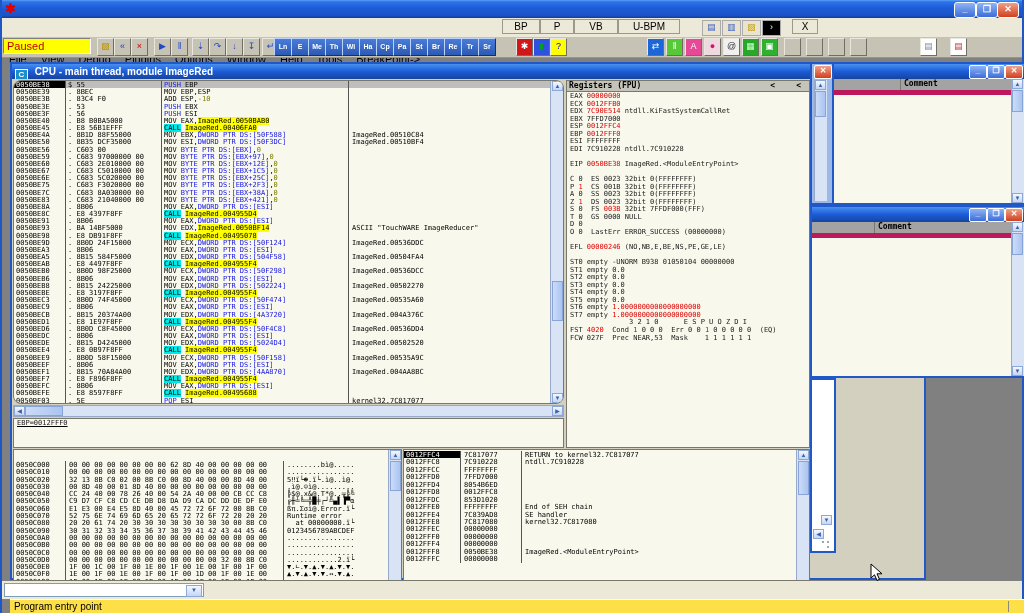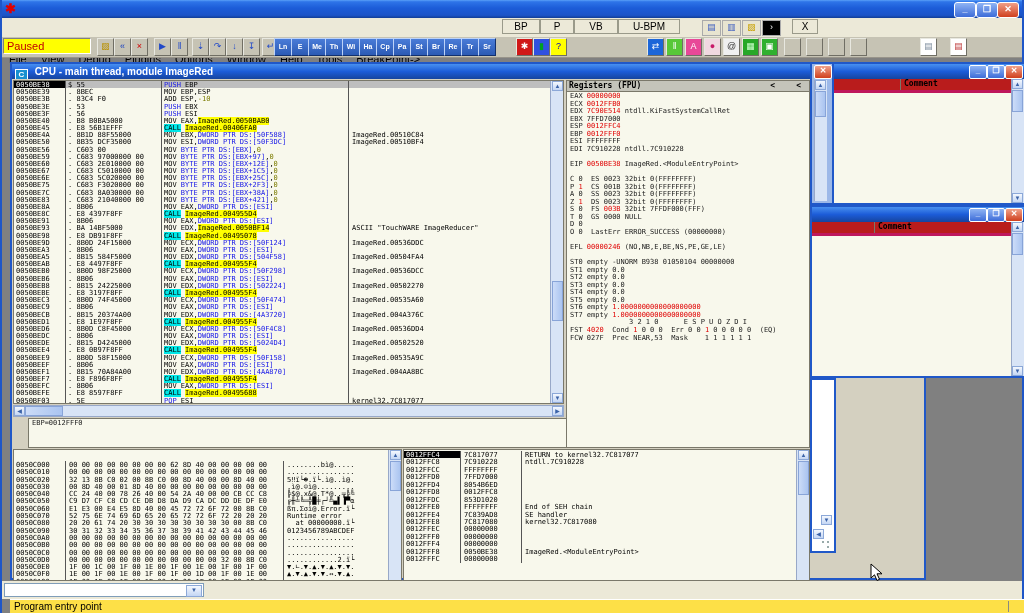--- a/index.html
+++ b/index.html
@@ -65,21 +65,21 @@
   .str .sel-a{background:#000;color:#fff;}
   .scv{display:inline-block;width:62px;border-left:1px solid #555;border-right:1px solid #555;box-sizing:border-box;padding-left:3px;height:100%;vertical-align:top;}
   .scc{display:inline-block;width:270px;box-sizing:border-box;padding-left:3px;height:100%;vertical-align:top;}
   
   .vsb{position:absolute;top:0;bottom:0;width:13px;background:#D8E4F6;border-left:1px solid #98A8C8;box-sizing:border-box;}
   .hsb{position:absolute;height:12px;background:#D8E4F6;border:1px solid #98A8C8;box-sizing:border-box;}
   .sbtn{position:absolute;width:11px;height:10px;background:linear-gradient(180deg,#F4F8FE,#C4D6F4);
     border:1px solid #8CA8D8;box-sizing:border-box;color:#3A62A8;font-size:6px;line-height:8px;text-align:center;}
   .sth{position:absolute;background:linear-gradient(90deg,#CCDCF8,#AAC4F0);border:1px solid #88A4D8;box-sizing:border-box;}
   
-  .chead{background:#b91c1c;border-bottom:3px solid #be185d;font:bold 8px "DejaVu Sans Mono",monospace;height:11px;line-height:10px;position:relative;color:#000;}
+  .chead{background:#a3a3a3;border-bottom:5px solid #be185d;font:bold 8px "DejaVu Sans Mono",monospace;height:11px;line-height:10px;position:relative;color:#000;}
   
   .cmdband{position:absolute;left:0;top:581px;width:100%;height:18px;background:#ECE9D8;}
   .combo{position:absolute;left:2px;top:2px;width:200px;height:14px;background:#fff;border:1px solid #7F9DB9;box-sizing:border-box;}
   .combobtn{position:absolute;right:1px;top:1px;width:14px;height:10px;background:linear-gradient(180deg,#F4F8FE,#C4D6F4);
     border:1px solid #8CA8D8;color:#3A62A8;font-size:6px;text-align:center;line-height:9px;}
   .statusbar{position:absolute;left:8px;top:599px;width:100%;height:14px;background:#fde047;border-top:1px solid #fff;
     font-size:10px;color:#000;padding:1px 0 0 4px;box-sizing:border-box;}
 </style>
 </head>
 <body>
@@ -106,21 +106,21 @@
   <div class="owin" style="left:8px;top:62px;width:916px;height:518px;">
     <div class="ctitle">
       <span class="cicon">C</span>
       <span>CPU - main thread, module ImageRed</span>
       <div class="cbtn" style="right:37px">_</div>
       <div class="cbtn" style="right:19px">❐</div>
       <div class="cbtn close" style="right:1px">✕</div>
     </div>
     <div class="cbody">
 
-      <div class="pane" style="left:1px;top:1px;width:551px;height:324px;">
+      <div class="pane" style="left:1px;top:1px;width:551px;height:324px;border-radius:8px;">
         <div id="disasm-rows" style="position:absolute;left:0;top:0;right:13px;bottom:0;">
             <div class="dr sel"><span class="col-a">0050BE38</span><span class="col-h">$ 55</span><span class="col-i"><span class="sb">PUSH </span><span>EBP</span></span><span class="col-c"></span></div>
             <div class="dr"><span class="col-a">0050BE39</span><span class="col-h">. 8BEC</span><span class="col-i"><span>MOV EBP,ESP</span></span><span class="col-c"></span></div>
             <div class="dr"><span class="col-a">0050BE3B</span><span class="col-h">. 83C4 F0</span><span class="col-i"><span>ADD ESP,</span><span class="so">-10</span></span><span class="col-c"></span></div>
             <div class="dr"><span class="col-a">0050BE3E</span><span class="col-h">. 53</span><span class="col-i"><span class="sb">PUSH </span><span>EBX</span></span><span class="col-c"></span></div>
             <div class="dr"><span class="col-a">0050BE3F</span><span class="col-h">. 56</span><span class="col-i"><span class="sb">PUSH </span><span>ESI</span></span><span class="col-c"></span></div>
             <div class="dr"><span class="col-a">0050BE40</span><span class="col-h">. B8 B0BA5000</span><span class="col-i"><span>MOV EAX,</span><span class="sy">ImageRed.0050BAB0</span></span><span class="col-c"></span></div>
             <div class="dr"><span class="col-a">0050BE45</span><span class="col-h">. E8 56B1EFFF</span><span class="col-i"><span class="sc">CALL</span><span> </span><span class="sy">ImageRed.00406FA0</span></span><span class="col-c"></span></div>
             <div class="dr"><span class="col-a">0050BE4A</span><span class="col-h">. 8B1D 88F55000</span><span class="col-i"><span>MOV EBX,</span><span class="sb">DWORD PTR DS:[50F588]</span></span><span class="col-c">ImageRed.00510C84</span></div>
             <div class="dr"><span class="col-a">0050BE50</span><span class="col-h">. 8B35 DCF35000</span><span class="col-i"><span>MOV ESI,</span><span class="sb">DWORD PTR DS:[50F3DC]</span></span><span class="col-c">ImageRed.00510BF4</span></div>
@@ -167,21 +167,21 @@
           <div class="sth" style="left:1px;width:11px;top:200px;height:40px;"></div>
         </div>
       </div>
 
       <div class="hsb" style="left:1px;top:326px;width:551px;">
         <div class="sbtn" style="left:0;top:0">◀</div>
         <div class="sbtn" style="right:0;top:0">▶</div>
         <div class="sth" style="left:11px;top:0;width:38px;height:10px;"></div>
       </div>
 
-      <div class="pane" style="left:16px;top:339px;width:551px;height:30px;">
+      <div class="pane" style="left:1px;top:339px;width:551px;height:30px;text-decoration:underline;">
         <div class="rl">EBP=0012FFF0</div>
       </div>
 
       <div class="pane" style="left:554px;top:1px;width:244px;height:368px;">
         <div class="phead">
           <span>Registers (FPU)</span>
           <span style="position:absolute;right:34px">&lt;</span>
           <span style="position:absolute;right:8px">&lt;</span>
         </div>
         <div id="register-lines">

